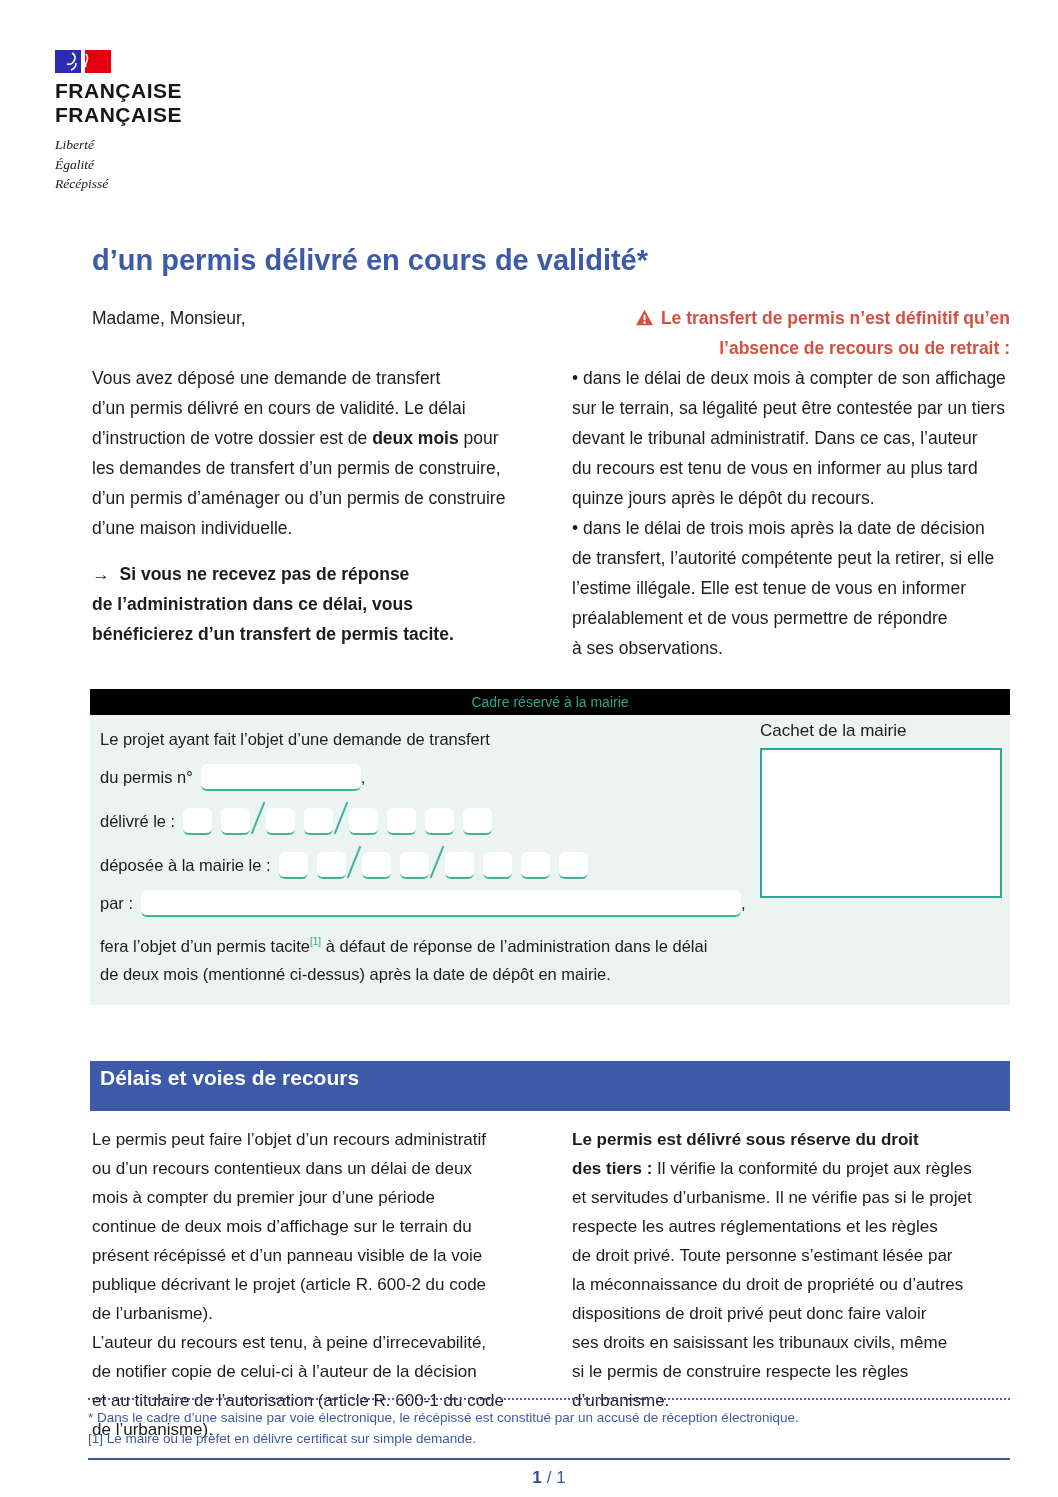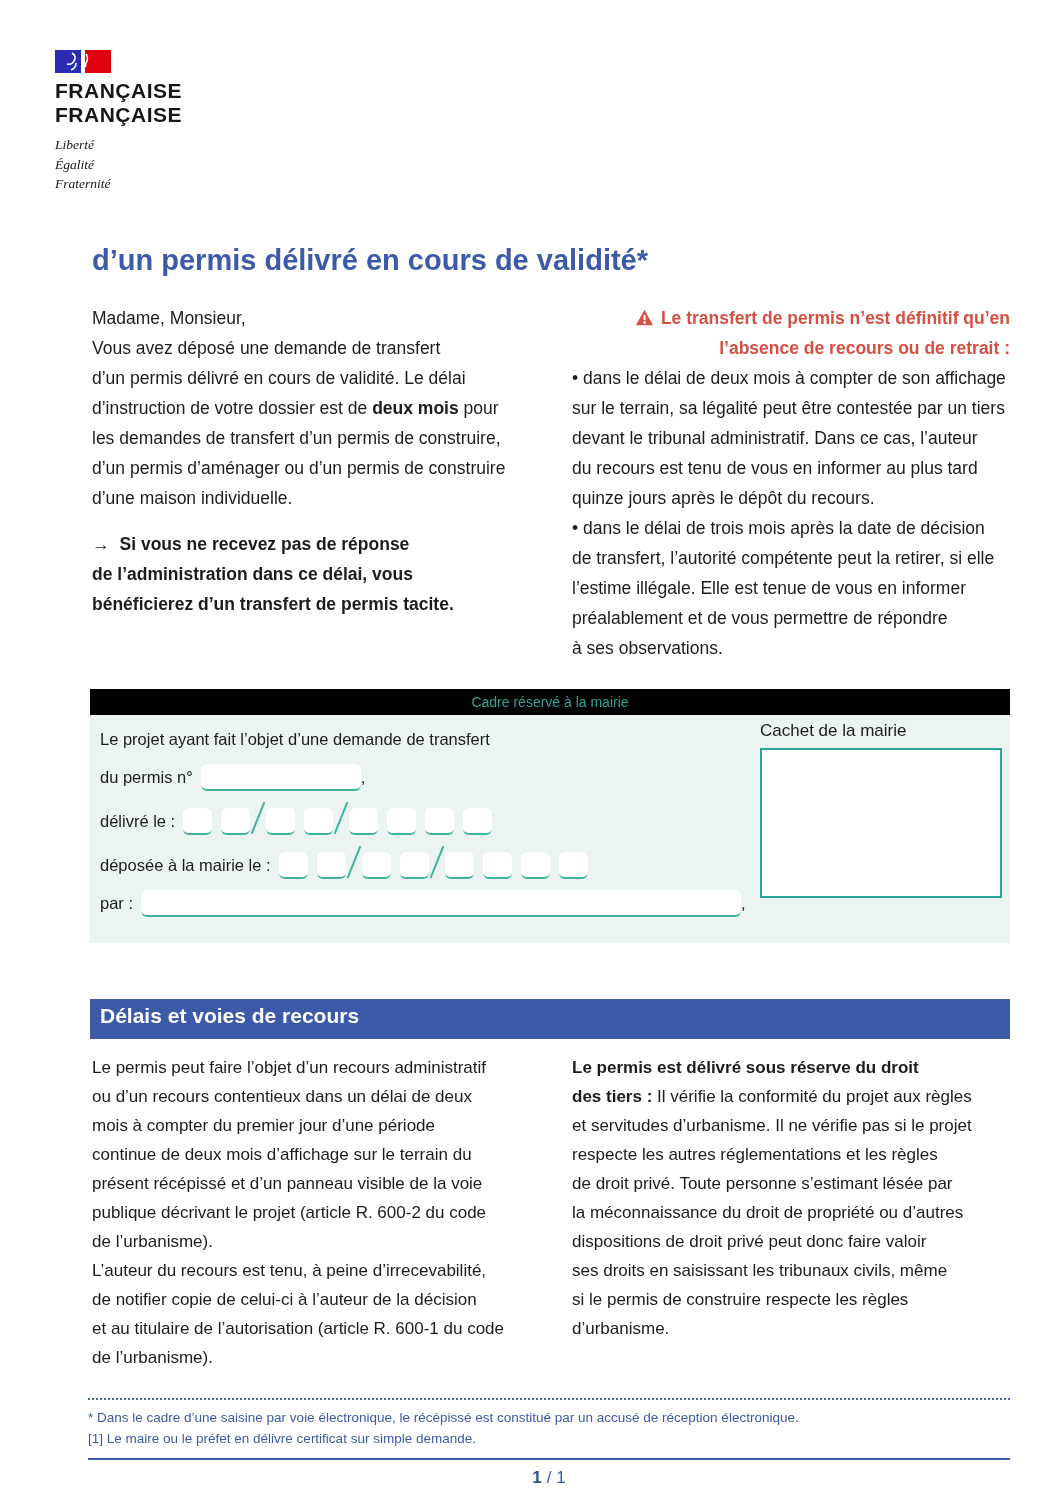--- a/index.html
+++ b/index.html
@@ -13,21 +13,21 @@
   .republique { font-size:21px; font-weight:bold; line-height:1.12; color:#161616; letter-spacing:.5px; }
   .motto { margin-top:9px; font-family:"Liberation Serif", serif; font-style:italic; font-size:13.5px; line-height:1.45; color:#161616; }
 
   
   h1.doc-title { margin:50px 48px 0 92px; font-size:29px; line-height:33px; font-weight:bold; color:#3d5aa8; }
 
   
   .intro { display:flex; gap:42px; margin:26px 48px 0 92px; }
   .intro .col { flex:1; font-size:17.5px; line-height:30px; }
   .pre { white-space:pre-line; }
-  .salutation { }
+  .salutation { margin-bottom:30px; }
   .arrow-note { margin-top:16px; font-weight:bold; }
   .arrow-glyph { font-weight:bold; margin-right:10px; }
   .warn-head { color:#d64f43; font-weight:bold;text-align:right; }
   .warn-icon { display:inline-block; vertical-align:-2px; margin-right:7px; }
 
   
   .mairie { margin:26px 48px 0 90px; }
   .mairie-band { background:#000000; height:26px; line-height:26px; text-align:center; color:#2ba493; font-weight:normal; font-size:14px; }
   .mairie-body { position:relative; background:#ecf4f1; padding:10px 10px 16px 10px; min-height:226px; }
   .m-row { display:flex; align-items:flex-end; margin-bottom:10px; font-size:16.5px; max-width:670px; }
@@ -40,21 +40,21 @@
   .dcell { width:29px; height:27px; background:#fff; border-radius:6px; border-bottom:2px solid #3fb2a0; margin-right:9px; }
   .dslash { width:2px; height:34px; background:#3fb2a0; transform:rotate(22deg); margin:0 7px 0 -2px; }
   .m-tacite { font-size:16.5px; line-height:29px; margin-top:2px; max-width:680px; }
   .sup-teal { color:#2ba493; font-size:10px; vertical-align:super; }
   .cachet { position:absolute; top:6px; right:8px; width:242px; }
   .cachet-label { font-size:17px; color:#1c1c1c; margin-bottom:7px; }
   .cachet-box { width:242px; height:150px; background:#fff; border:2px solid #2aa696; }
 
   
   .recours { margin:56px 48px 0 90px; }
-  .banner { background:#3d5aa8; height:40px; line-height:33px; color:#fff; font-weight:bold; font-size:21px; padding-left:10px; }
+  .banner { background:#3d5aa8; height:50px; line-height:33px; color:#fff; font-weight:bold; font-size:21px; padding-left:10px; }
   .recours-cols { display:flex; gap:42px; margin-top:14px; padding-left:2px; }
   .recours-cols .col { flex:1; font-size:17px; line-height:29px; }
 
   
   .footer { position:absolute; left:88px; right:48px; top:1398px; }
   .dotted-rule { border-top:2px dotted #4a63a8; height:0; }
   .notes { margin-top:7px; color:#3d5aa8; font-size:13.5px; line-height:21px; }
   .solid-rule { border-top:2px solid #3d5aa8; height:0; margin-top:9px; }
   .page-num { text-align:center; margin-top:8px; font-size:17px; color:#3d5aa8; }
   .page-num .cur { font-weight:bold; color:#32508f; }
@@ -74,21 +74,21 @@
       <path d="M21 13 q0 5 -5 7" stroke="#ffffff" stroke-width="1.6" fill="none"></path>
       <path d="M31 4 q3 4 0 9 q-1 2 0 4" stroke="#ffffff" stroke-width="1.6" fill="none"></path>
     </svg>
     <div class="republique">
       <div>FRANÇAISE</div>
       <div>FRANÇAISE</div>
     </div>
     <div class="motto">
       <div>Liberté</div>
       <div>Égalité</div>
-      <div>Fraternité</div>
+      <div>Récépissé</div>
     </div>
   </div>
 
   <h1 class="doc-title">
     <div>d’un permis délivré en cours de validité*</div>
   </h1>
 
   <div class="intro">
     <div class="col">
       <p class="salutation">Madame, Monsieur,</p>
@@ -167,20 +167,22 @@
           <span class="dcell"></span>
         </span>
       </div>
 
       <div class="m-row">
         <span class="m-label">par :</span>
         <span class="m-input m-input-par"></span>
         <span class="m-comma">,</span>
       </div>
 
+      <p class="pre m-tacite"><span>fera l’objet d’un permis tacite</span><sup class="sup-teal">[1]</sup><span> à défaut de réponse de l’administration dans le délai
+de deux mois (mentionné ci-dessus) après la date de dépôt en mairie.</span></p>
 
       <div class="cachet">
         <div class="cachet-label">Cachet de la mairie</div>
         <div class="cachet-box"></div>
       </div>
 
     </div>
   </div>
 
   <div class="recours">

